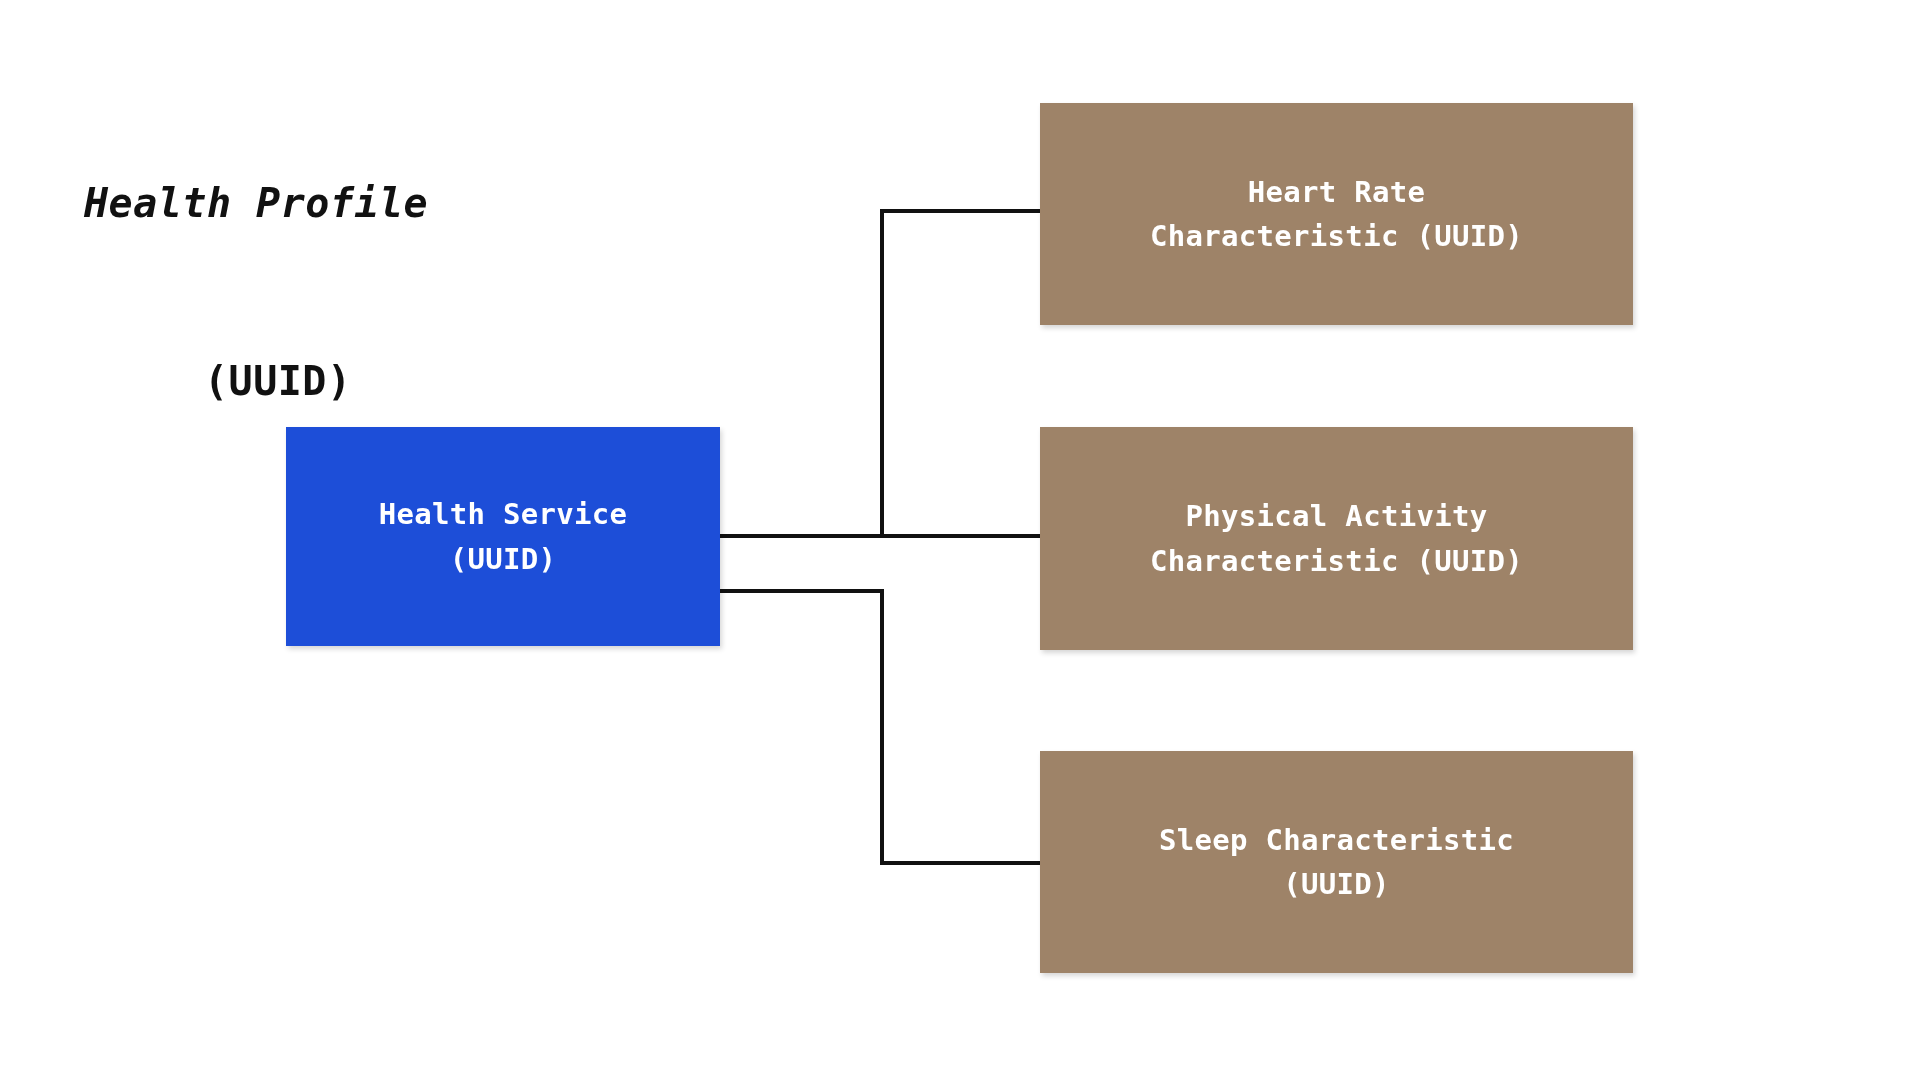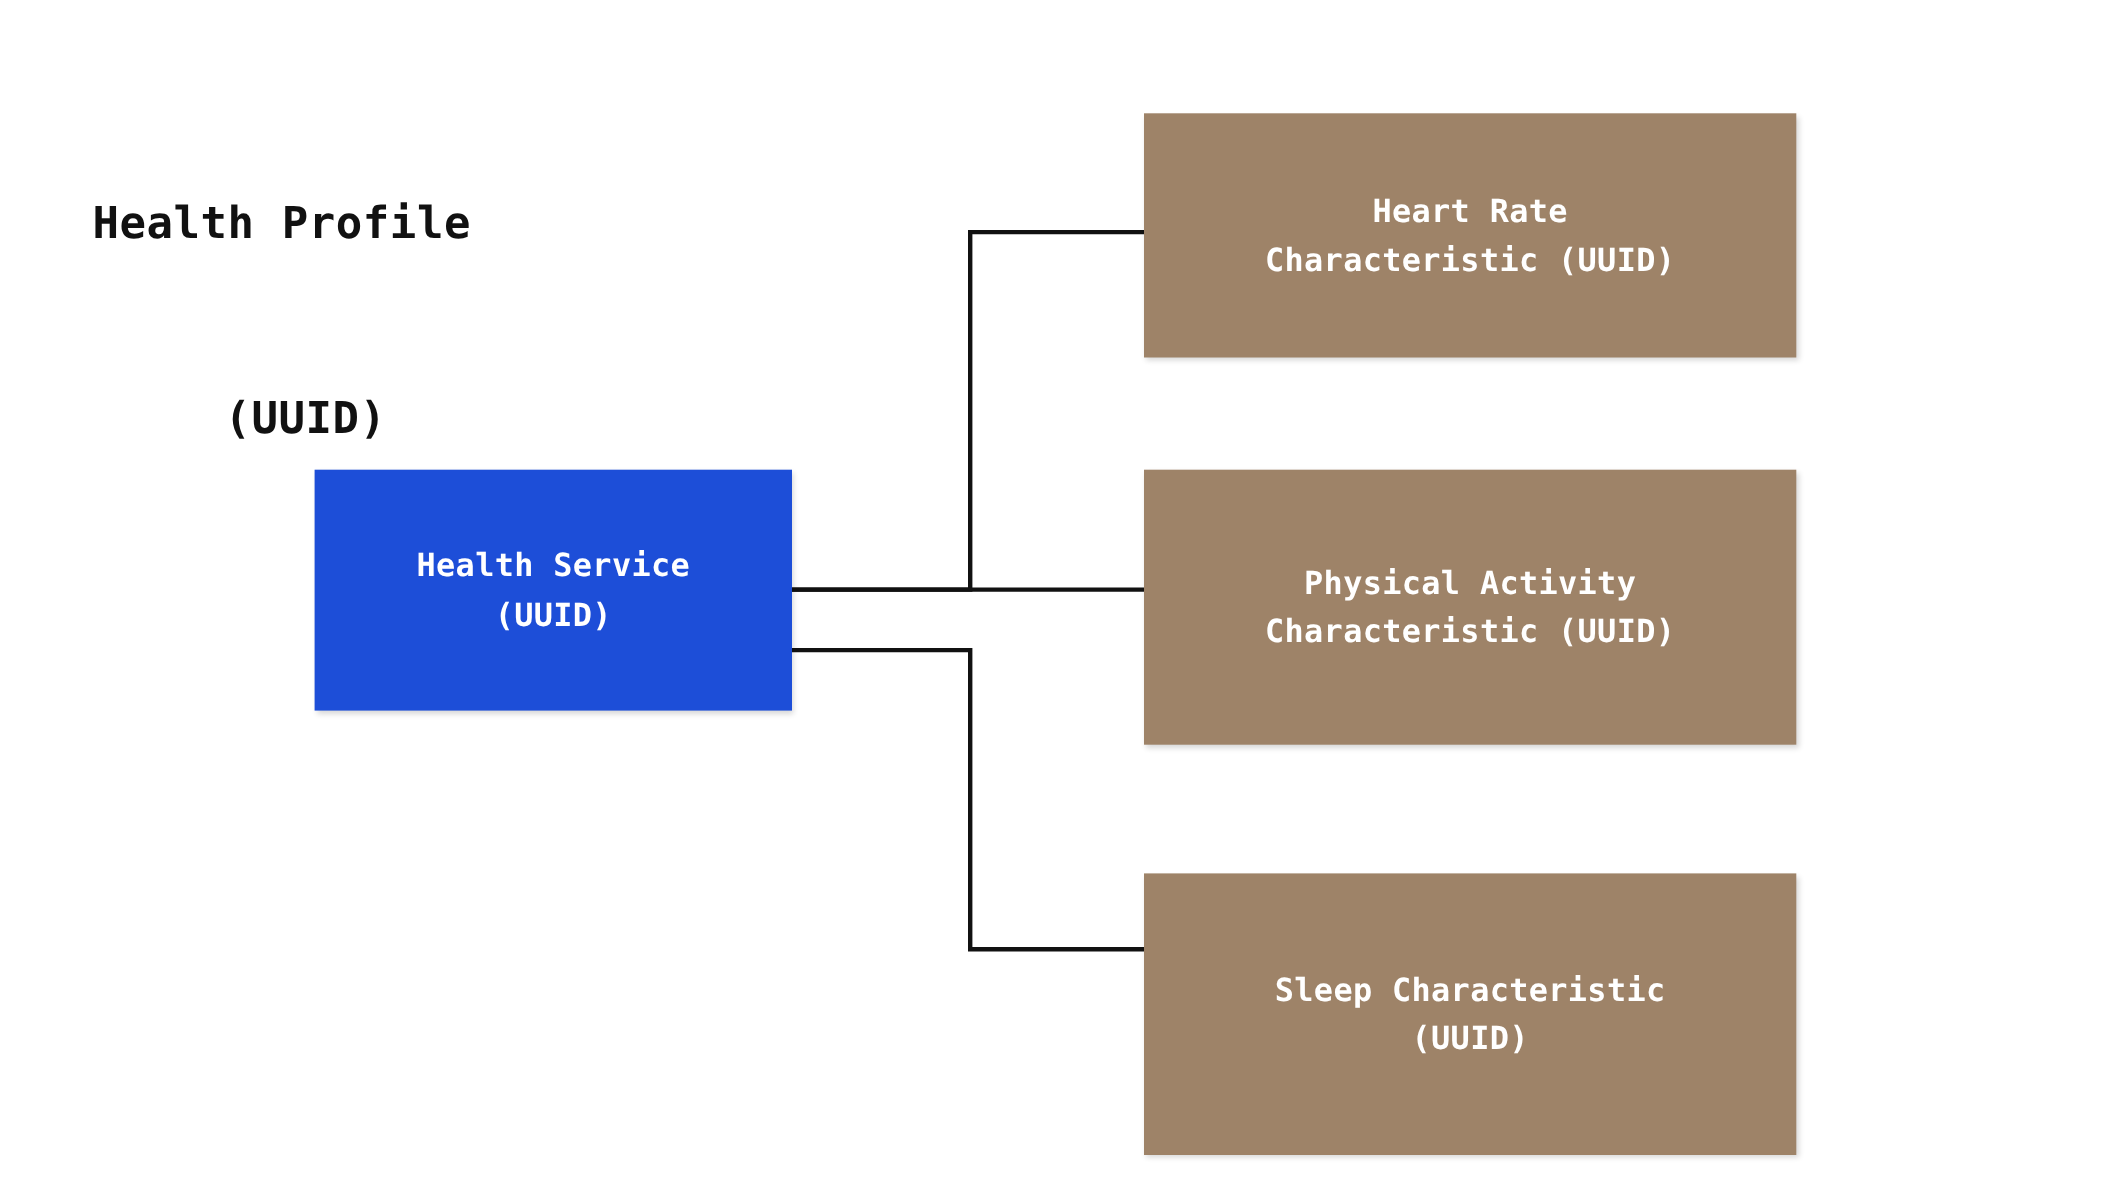--- a/index.html
+++ b/index.html
@@ -31,20 +31,21 @@
     font-weight: bold;
     font-size: 40px;
     line-height: 1.48;
     color: #111111;
     letter-spacing: 0.5px;
     white-space: pre;
   }
   .diagram-title .title-line-1 {
     display: block;
     text-align: center;
+    font-style: italic;
   }
   .diagram-title .title-line-2 {
     display: block;
     text-align: left;
     padding-left: 120px;
   }
 
   
   #connectors {
     position: absolute;
@@ -87,22 +88,22 @@
     background: #1d4ed8;
   }
 
   
   .node-characteristic {
     left: 1040px;
     width: 593px;
     background: #9e8368;
   }
   #node-heart-rate        { top: 103px; height: 222px; }
-  #node-physical-activity { top: 427px; height: 250px; }
-  #node-sleep             { top: 794px; height: 256px; }
+  #node-physical-activity { top: 427px; height: 223px; }
+  #node-sleep             { top: 751px; height: 222px; }
 </style>
 </head>
 <body>
 
 <div id="canvas">
 
   <div class="diagram-title">
     <span class="title-line-1">Health Profile</span>
     <span class="title-line-2">(UUID)</span>
   </div>

